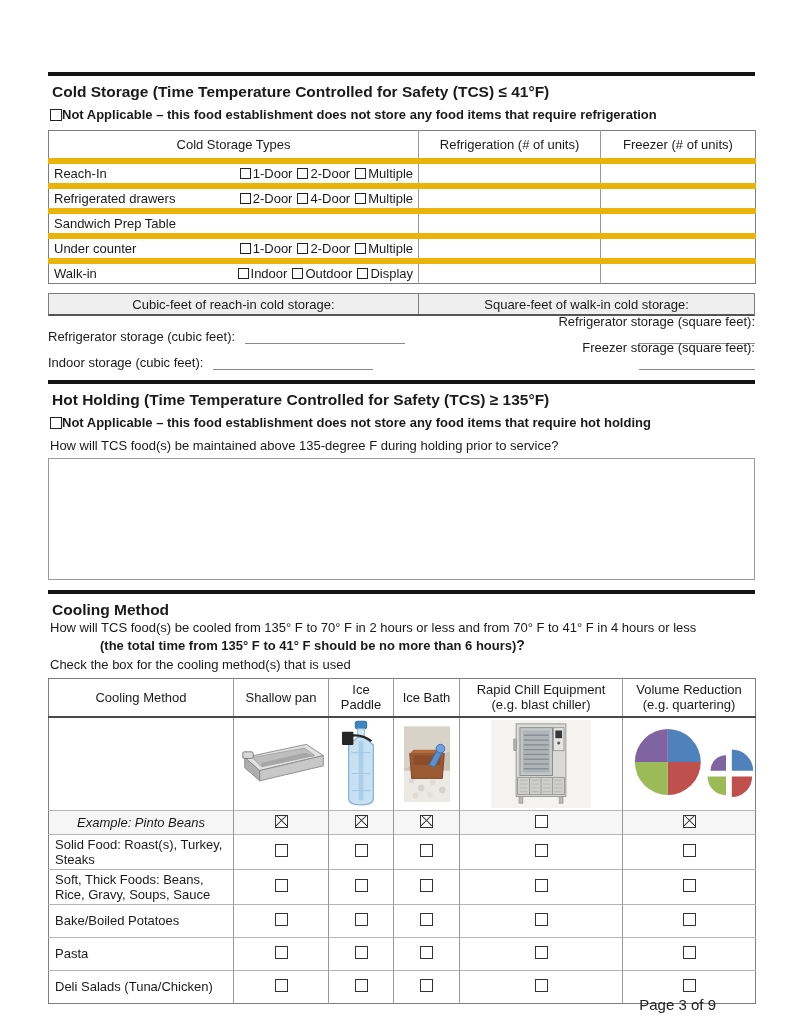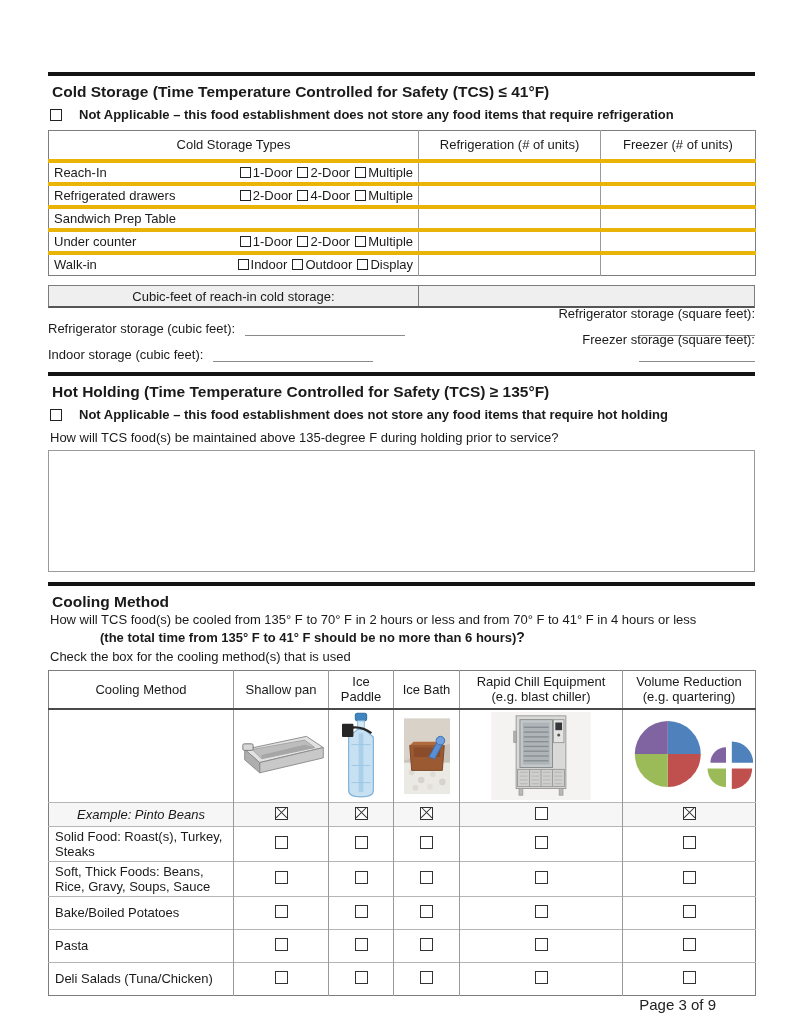--- a/index.html
+++ b/index.html
@@ -10,21 +10,21 @@
     font-family:"Liberation Sans","DejaVu Sans",sans-serif;
     font-size:13px;
   }
   .content { position:absolute; left:48px; top:0; width:707px; }
 
   .rule { height:4px; background:#141414; border:0; margin:0; }
   .rule-top { margin-top:72px; }
 
   .section-title { font-size:15.5px; font-weight:bold; margin:7px 0 6px 4px; }
 
-  .na-line { display:flex; align-items:center; gap:17px; font-weight:bold; margin:2px 0 8px 2px; }
+  .na-line { display:flex; align-items:center; gap:0; font-weight:bold; margin:2px 0 8px 2px; }
 
   
   .cb { display:inline-block; width:11px; height:11px; border:1.5px solid #222;
         background:#fff; position:relative; flex:none; vertical-align:-1px; }
   .cb.md { width:12px; height:12px; }
   .cb.lg { width:13px; height:13px; border-color:#333; }
   .cb.checked::before, .cb.checked::after {
     content:""; position:absolute; left:-2px; right:-2px; top:50%; height:1.4px;
     background:#333; margin-top:-0.7px;
   }
@@ -32,21 +32,21 @@
   .cb.checked::after  { transform:rotate(-45deg); }
 
   
   table { border-collapse:collapse; width:707px; table-layout:fixed; }
   .cs-table { border:1px solid #7d7d7d; }
   .cs-table th {
     font-weight:normal; text-align:center; padding:3px 4px;
     border-left:1px solid #9a9a9a; border-bottom:2px solid #4a4a4a; height:30px;
   }
   .cs-table th:first-child { border-left:0; }
-  .cs-table td { border-left:1px solid #9a9a9a; border-top:4px solid #eab308; height:23px; padding:2px 5px; }
+  .cs-table td { border-left:1px solid #9a9a9a; border-top:6px solid #eab308; height:23px; padding:2px 5px; }
   .cs-table td:first-child { border-left:0; }
   .cs-label-cell { }
   .cs-cell-inner { display:flex; justify-content:space-between; align-items:center; }
   .cs-opts { display:flex; align-items:center; gap:5px; white-space:nowrap; }
   .opt { display:inline-flex; align-items:center; gap:2px; }
 
   
   .size-bar { display:flex; width:707px; margin-top:9px; border:1px solid #7d7d7d;
               border-bottom:2px solid #555; background:#efefef; height:23px; }
   .size-bar > div { flex:none; display:flex; align-items:center; justify-content:center; }
@@ -217,20 +217,21 @@
         </div>
           </td>
         <td></td>
         <td></td>
       </tr>
     </tbody>
   </table>
 
   <div class="size-bar">
     <div class="left">Cubic-feet of reach-in cold storage:</div>
+    <div class="right">Square-feet of walk-in cold storage:</div>
   </div>
 
   <div class="fields">
     <div class="field-row">
       <div class="field fl">
         <span class="lbl">Refrigerator storage (cubic feet):</span>
         <span class="uline w-left"></span>
       </div>
       <div class="field fr">
         <span class="lbl">Refrigerator storage (square feet):</span>

